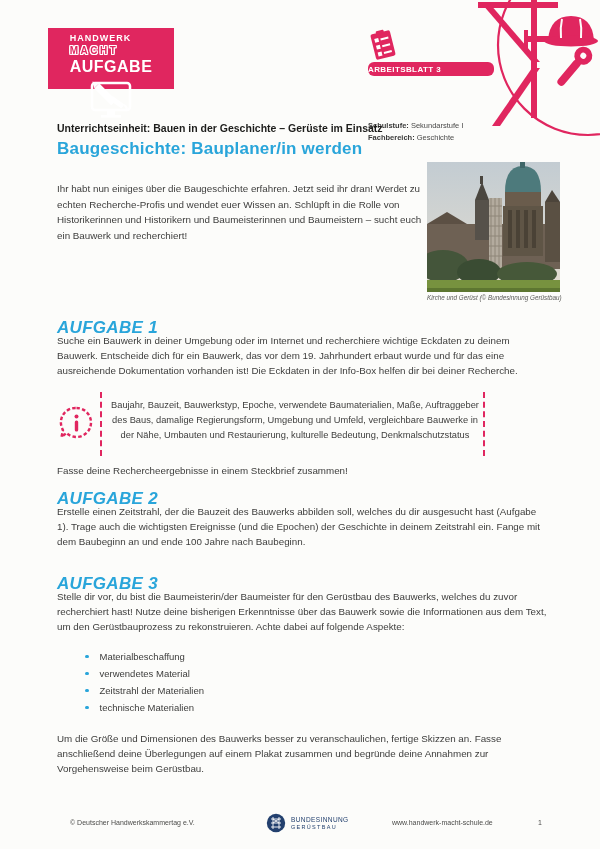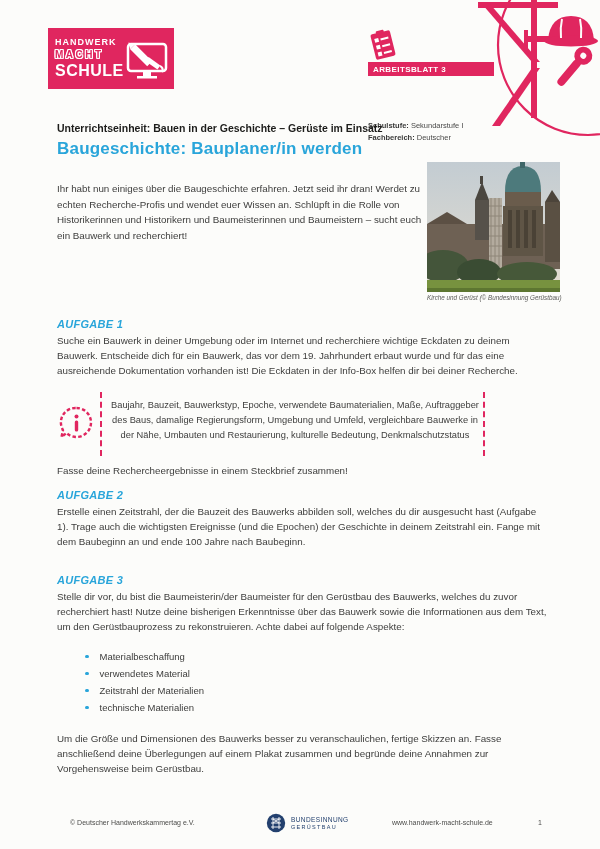--- a/index.html
+++ b/index.html
@@ -5,54 +5,54 @@
   * { margin:0; padding:0; box-sizing:border-box; }
   html,body { background:#e8e8e8; }
   .page {
     position:relative; width:600px; height:849px; margin:0 auto;
     background:#fcfcfa; overflow:hidden;
     font-family:"Liberation Sans", sans-serif; color:#3d3d3c;
   }
   
   .logo-box {
     position:absolute; left:48px; top:28px; width:126px; height:61px;
-    background:#e0265f; display:flex; align-items:center; padding:6px 7px;
+    background:#e0265f; display:flex; align-items:center; padding:6px 7px;flex-direction:column;
   }
   .logo-text { flex:1; line-height:1; }
   .logo-line1 { color:#fff; font-weight:bold; font-size:9px; letter-spacing:1px; }
   .logo-line2 {
     color:#e0265f; font-weight:bold; font-size:10px; letter-spacing:2.5px; margin-top:3px;
     text-shadow:-1px -1px 0 #fff, 1px -1px 0 #fff, -1px 1px 0 #fff, 1px 1px 0 #fff, 0 1px 0 #fff, 0 -1px 0 #fff, 1px 0 0 #fff, -1px 0 0 #fff;
   }
   .logo-line3 { color:#fff; font-weight:bold; font-size:16px; letter-spacing:0.5px; margin-top:3px; }
   .logo-icon { width:46px; height:46px; flex:0 0 auto; }
 
   .tools-graphic { position:absolute; left:470px; top:0; width:130px; height:160px; }
 
   .ab-badge {
     position:absolute; left:368px; top:62px; width:126px; height:14px;
     background:#e0265f; color:#fff; font-weight:bold; font-size:8px;
-    display:flex; align-items:center; padding-left:5px; letter-spacing:0.4px;
+    display:flex; align-items:center; letter-spacing:0.4px;border-radius:6px;
   }
   .checklist { position:absolute; left:366px; top:28px; width:34px; height:34px; }
   .meta { position:absolute; left:368px; top:80px; font-size:7.5px; line-height:12px; color:#4a4a49;margin-top:40px; }
   .meta b { color:#3a3a39; }
 
   
   .kicker { position:absolute; left:57px; top:122px; font-size:10.5px; font-weight:bold; color:#1d1d1b; }
   .main-title { position:absolute; left:57px; top:139px; font-size:17px; font-weight:bold; color:#29a5da; letter-spacing:0.2px; }
 
   
   .intro { position:absolute; left:57px; top:181px; width:366px; font-size:9.8px; line-height:15.5px; }
   .photo { position:absolute; left:427px; top:162px; width:133px; height:130px; overflow:hidden; }
   .photo svg { display:block; }
   .caption { position:absolute; left:427px; top:294px; width:140px; font-size:6.3px; font-style:italic; color:#5a5a58; }
 
   
-  .task-head { position:absolute; left:57px; font-size:11px; font-weight:bold; font-style:italic; color:#29a5da; letter-spacing:0.3px; }
+  .task-head { position:absolute; left:57px; font-size:17px; font-weight:bold; font-style:italic; color:#29a5da; letter-spacing:0.3px; }
   .body-text { position:absolute; left:57px; width:490px; font-size:9.8px; line-height:15px; }
 
   .infobox { position:absolute; left:57px; top:392px; width:428px; height:64px;text-align:center; }
   .info-icon { position:absolute; left:1px; top:13px; width:37px; height:37px; }
   .infobox-rule-l { position:absolute; left:43px; top:0; height:64px; border-left:2px dashed #e0265f; }
   .infobox-rule-r { position:absolute; right:0; top:0; height:64px; border-left:2px dashed #e0265f; }
   .infobox-text { position:absolute; left:52px; top:6px; width:372px; font-size:9.3px; line-height:15px; color:#3d3d3c; }
 
   .bullets { position:absolute; top:648px; font-size:9.5px; }
   .bullets.left { left:85px; }
@@ -97,21 +97,21 @@
       <circle cx="103" cy="52" r="9" fill="#e0265f"></circle>
       <circle cx="103" cy="52" r="3" fill="#fcfcfa"></circle>
       <rect x="99" y="58" width="8" height="32" rx="4" fill="#e0265f"></rect>
     </g>
   </svg>
 
   <div class="logo-box">
     <div class="logo-text">
       <div class="logo-line1">HANDWERK</div>
       <div class="logo-line2">MACHT</div>
-      <div class="logo-line3">SCHULE</div>
+      <div class="logo-line3">AUFGABE</div>
     </div>
     <svg class="logo-icon" viewBox="0 0 46 46">
       <rect x="4" y="8" width="38" height="27" rx="3" fill="none" stroke="#fff" stroke-width="2.5"></rect>
       <rect x="19" y="36" width="8" height="4" fill="#fff"></rect>
       <rect x="13" y="40" width="20" height="2.5" fill="#fff"></rect>
       <g transform="rotate(-45 20 22)">
         <rect x="16.5" y="6" width="7" height="24" fill="#fff"></rect>
         <polygon points="16.5,6 23.5,6 20,0" fill="#fff"></polygon>
       </g>
       <g transform="rotate(-55 30 28)">
@@ -132,21 +132,21 @@
       <rect x="16" y="17" width="8" height="2" fill="#fff"></rect>
       <rect x="10" y="23" width="4" height="4" fill="#fff"></rect>
       <rect x="16" y="24" width="8" height="2" fill="#fff"></rect>
     </g>
   </svg>
   <div class="ab-badge">
     <span>ARBEITSBLATT 3</span>
   </div>
   <div class="meta">
     <div><b>Schulstufe:</b><span> Sekundarstufe I</span></div>
-    <div><b>Fachbereich:</b><span> Deutscher</span></div>
+    <div><b>Fachbereich:</b><span> Geschichte</span></div>
   </div>
 
   <div class="kicker">Unterrichtseinheit: Bauen in der Geschichte – Gerüste im Einsatz</div>
   <div class="main-title">Baugeschichte: Bauplaner/in werden</div>
 
   <div class="intro">Ihr habt nun einiges über die Baugeschichte erfahren. Jetzt seid ihr dran! Werdet zu echten Recherche-Profis und wendet euer Wissen an. Schlüpft in die Rolle von Historikerinnen und Historikern und Baumeisterinnen und Baumeistern – sucht euch ein Bauwerk und recherchiert!</div>
 
   <div class="photo">
     <svg viewBox="0 0 133 130" width="133" height="130">
       <defs>

